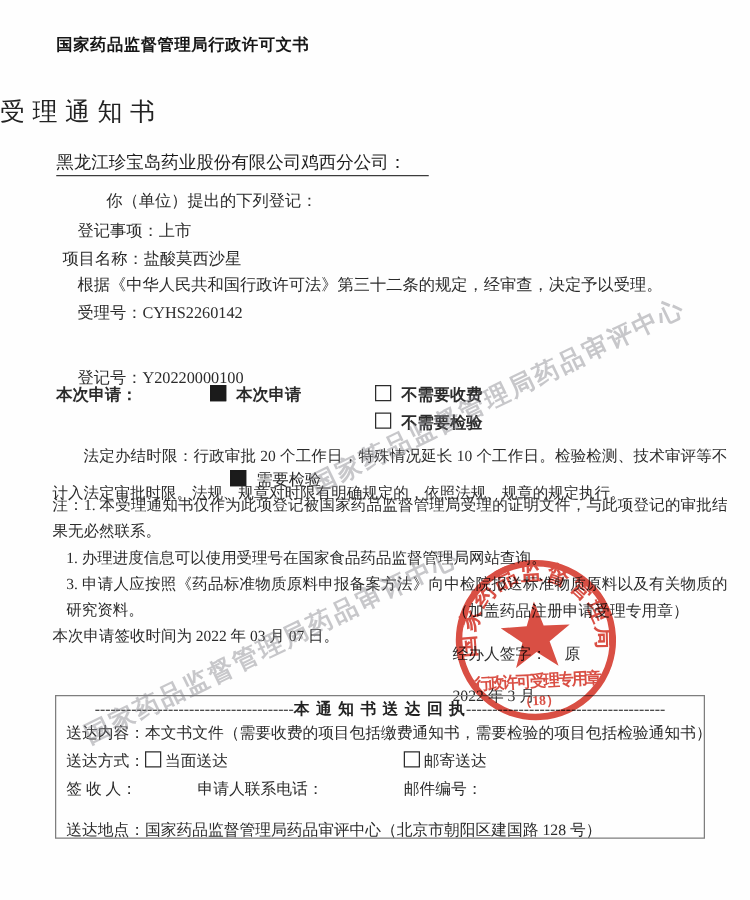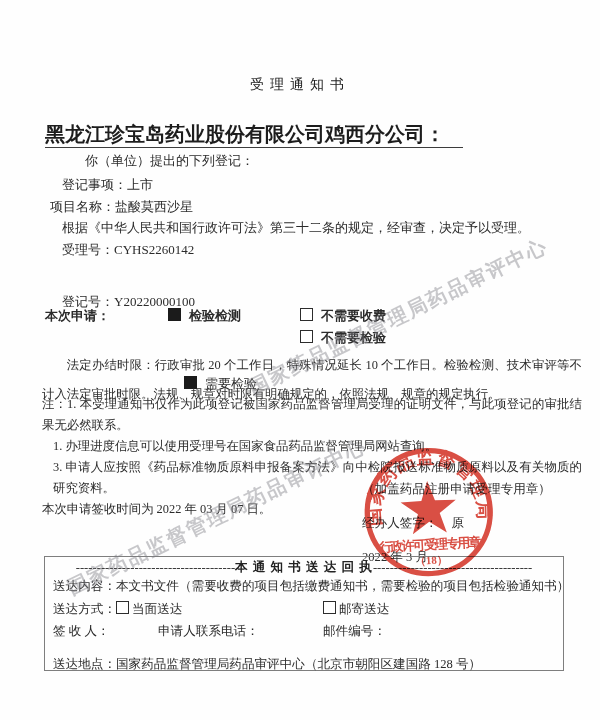--- a/index.html
+++ b/index.html
@@ -4,22 +4,22 @@
 <style>
   html,body{margin:0;padding:0;background:#ffffff;}
   .page{
     position:relative; width:600px; height:720px; overflow:hidden;
     background:#fefefe; color:#2b2b2b;
     font-family:"Liberation Serif","DejaVu Serif",serif;
     font-size:13px;
   }
   .abs{position:absolute; white-space:nowrap;}
   .doc-header{font-weight:bold; color:#161616; font-size:13px; letter-spacing:.5px;}
-  .doc-title{width:600px; text-align:center; font-size:14px; letter-spacing:6px; color:#222;}
-  .recipient{font-size:20px; font-weight:bold; color:#1d1d1d;
+  .doc-title{width:600px; text-align:left; font-size:20px; letter-spacing:6px; color:#222;}
+  .recipient{font-size:14px; font-weight:normal; color:#1d1d1d;
     border-bottom:1px solid #3c3c3c; padding:0 18px 2px 0;}
   .para{white-space:normal; text-align:justify; line-height:21px; font-size:12.4px;}
   .tl{line-height:29px; text-indent:2em;}
   .cb{display:inline-block; width:11px; height:11px; border:1.3px solid #2c2c2c;
       vertical-align:-1px; margin-right:8px; background:#fff;}
   .cb.checked{background:#1b1b1b; border-color:#1b1b1b;}
   .cb.tight{margin-right:3px;}
   .watermark{
     position:absolute; z-index:3; pointer-events:none;
     font-size:20px; letter-spacing:2px; white-space:nowrap;
@@ -40,20 +40,21 @@
   .right-col-line{font-size:12.6px; color:#2e2e2e;}
 </style>
 </head>
 <body>
 
 <div class="page">
 
   <div class="watermark" style="left:63px; top:577px;">国家药品监督管理局药品审评中心</div>
   <div class="watermark" style="left:244px; top:377px;">国家药品监督管理局药品审评中心</div>
 
+  <div class="abs doc-header" style="left:45px; top:27px;">国家药品监督管理局行政许可文书</div>
   <div class="abs doc-title" style="left:0; top:76px;">受理通知书</div>
 
   <div class="abs" style="left:45px; top:121px;">
     <span class="recipient">黑龙江珍宝岛药业股份有限公司鸡西分公司：</span>
   </div>
 
   <div class="abs" style="left:85px; top:152px;">你（单位）提出的下列登记：</div>
 
   <div class="abs" style="left:62px; top:176px;">
     <span>登记事项：</span><span>上市</span>
@@ -65,21 +66,21 @@
 
   <div class="abs" style="left:62px; top:241px;">
     <span>受理号：</span><span>CYHS2260142</span>
   </div>
   <div class="abs" style="left:62px; top:268px;margin-top:25px;">
     <span>登记号：</span><span>Y20220000100</span>
   </div>
 
   <div class="abs" style="left:45px; top:307px; font-weight:bold;">本次申请：</div>
   <div class="abs" style="left:168px; top:307px; font-weight:bold;">
-    <span class="cb checked"></span><span>检验检测</span>
+    <span class="cb checked"></span><span>本次申请</span>
   </div>
   <div class="abs" style="left:300px; top:307px; font-weight:bold;">
     <span class="cb"></span><span>不需要收费</span>
   </div>
   <div class="abs" style="left:184px; top:329px; font-weight:normal;margin-top:46px;">
     <span class="cb checked"></span><span>需要检验</span>
   </div>
   <div class="abs" style="left:300px; top:329px; font-weight:bold;">
     <span class="cb"></span><span>不需要检验</span>
   </div>

